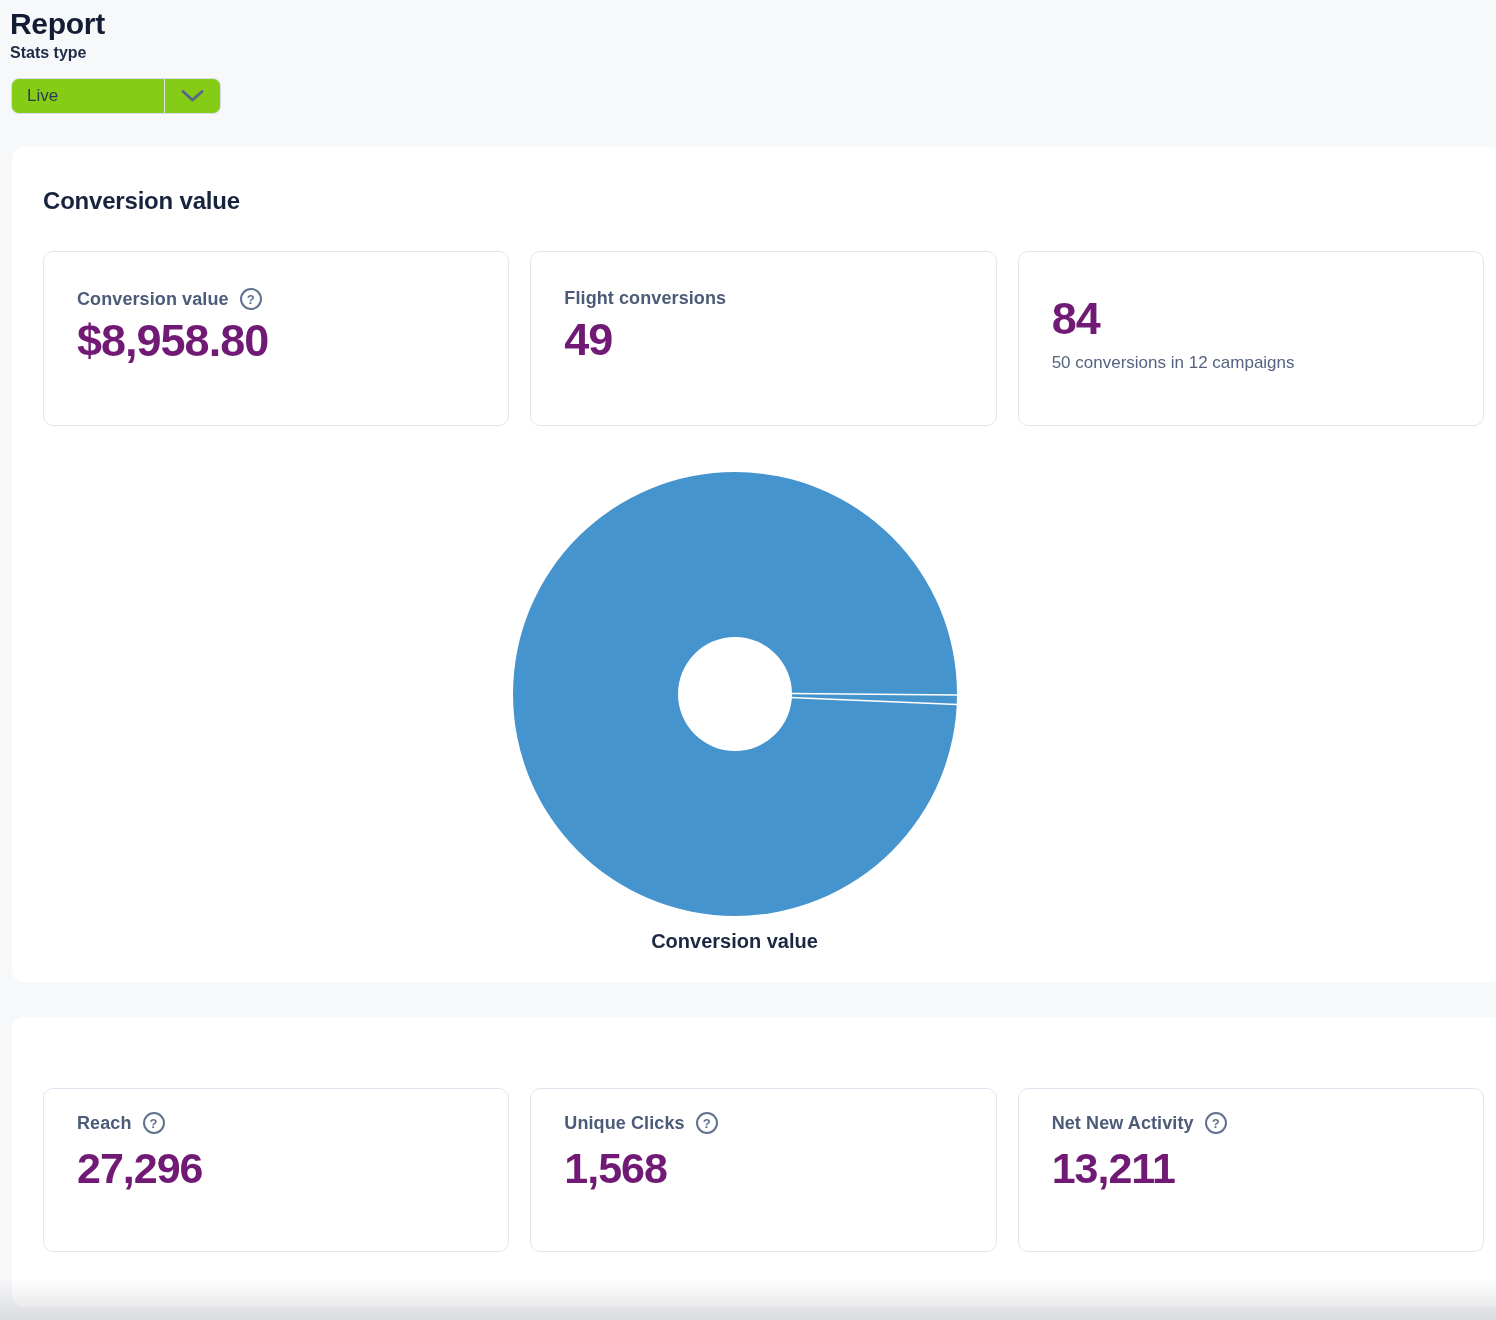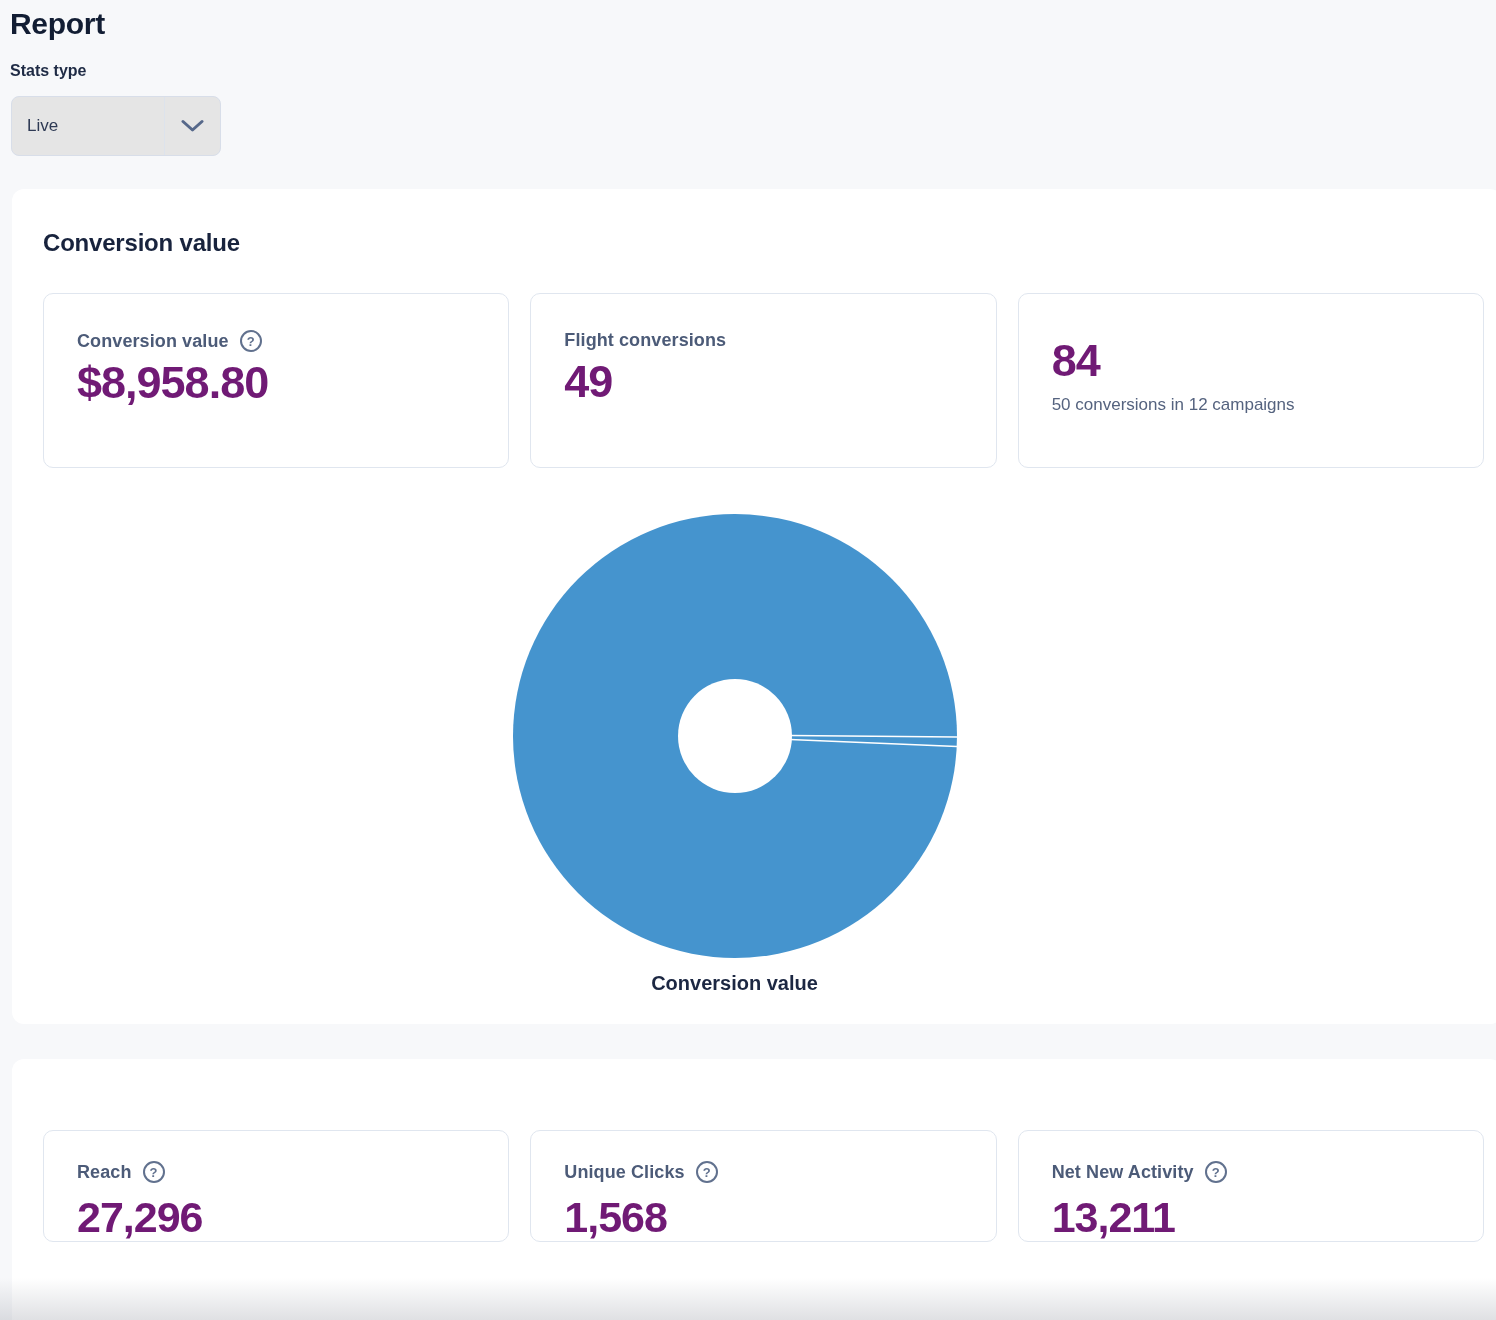--- a/index.html
+++ b/index.html
@@ -9,33 +9,33 @@
     background: #f7f8fa;
     font-family: "Liberation Sans", sans-serif;
     color: #1c2742;
     overflow: hidden;
     position: relative;
   }
 
   
   .page-header { padding: 8px 0 0 10px; }
   .page-title {
-    margin: 0 0 22px 0;
+    margin: 0 0 4px 0;
     font-size: 30px; line-height: 32px;
     font-weight: 700; color: #121d33;
     letter-spacing: -0.3px;
   }
   .stats-type-label {
     font-size: 16px; line-height: 18px;
     font-weight: 600; color: #1f2b45;
     margin-bottom: 16px;
   }
   .select-box {
-    width: 210px; height: 60px;
-    background: #e5e5e5;
+    width: 210px; height: 36px;
+    background: #84cc16;
     border: 1px solid #d8dee9;
     border-radius: 8px;
     display: flex; align-items: stretch;
     cursor: pointer;
     margin-left: 1px;
   }
   .select-value {
     flex: 1; display: flex; align-items: center;
     padding-left: 15px;
     font-size: 17px; color: #2e3a54;
@@ -71,21 +71,21 @@
   
   .cards-row { display: flex; gap: 21px; margin-top: 37px; }
   .stat-card {
     flex: 1;
     border: 1px solid #e0e6ef;
     border-radius: 10px;
     background: #fff;
     padding: 36px 32px 0 33px;
     height: 175px;
   }
-  .stat-card.small { height: 112px; padding-top: 30px; }
+  .stat-card.small { height: 164px; padding-top: 23px; }
   .card-label-row { display: flex; align-items: center; gap: 11px; }
   .card-label {
     font-size: 18px; font-weight: 600; color: #4c5b78;
     letter-spacing: 0.1px;
   }
   .help-icon {
     width: 22px; height: 22px;
     border: 2px solid #61718e; border-radius: 50%;
     color: #61718e;
     font-size: 13px; font-weight: 700; line-height: 1;

